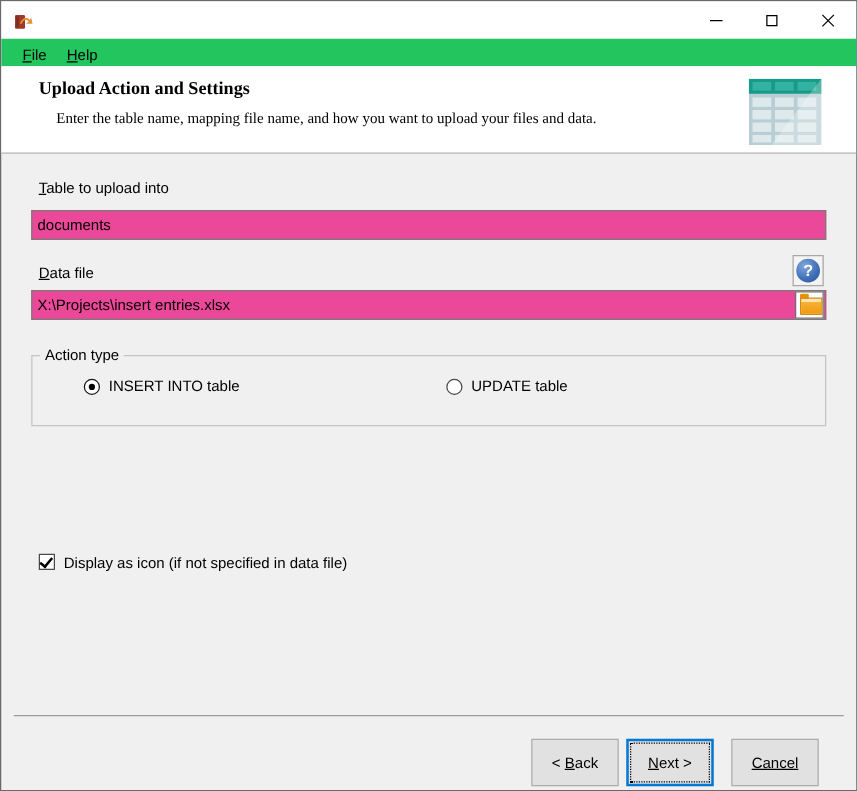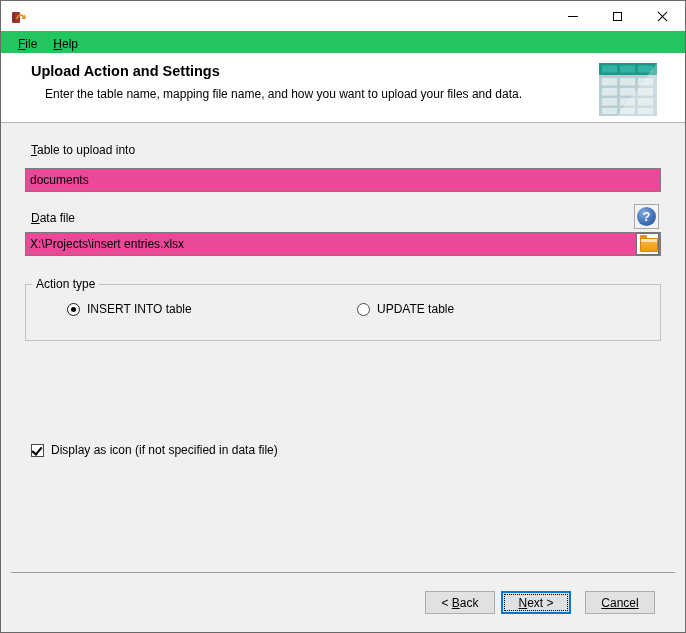--- a/index.html
+++ b/index.html
@@ -25,21 +25,21 @@
   }
   .glyph-close::before { transform: rotate(45deg); }
   .glyph-close::after  { transform: rotate(-45deg); }
 
   
   .menubar { position: absolute; top: 30px; left: 0; width: 100%; height: 22px; background: #22c55e; display: flex; align-items: flex-end; padding-left: 9px; }
   .menu-item { padding: 2px 8px; }
   .menu-item u, .label u, .btn u { text-decoration: underline; }
 
   
-  .header { position: absolute; top: 52px; left: 0; width: 100%; height: 70px; background: #fff; border-bottom: 1px solid #b2b2b2; }
+  .header { position: absolute; top: 52px; left: 0; width: 100%; height: 70px; background: #fff; border-bottom: 1px solid #b2b2b2; font-family: Liberation Serif, serif; }
   .header-title { position: absolute; left: 30px; top: 10px; font-size: 14.5px; font-weight: bold; }
   .header-desc { position: absolute; left: 44px; top: 34px; font-size: 12px; }
   .header-table-icon { position: absolute; right: 24px; top: 10px; width: 62px; height: 53px; }
 
   
   .label { position: absolute; left: 30px; font-size: 12px; }
   .text-input {
     position: absolute; left: 24px; width: 636px; height: 24px;
     border: 1px solid #7a7a7a; background: #ec4899; font-family: "Liberation Sans", sans-serif;
     font-size: 12px; padding: 0 4px; color: #000; outline: none;
@@ -79,31 +79,31 @@
   .radio {
     width: 13px; height: 13px; border-radius: 50%; border: 1px solid #4a4a4a; background: #fff;
     position: relative; flex: 0 0 auto;
   }
   .radio.selected { border-color: #1a1a1a; }
   .radio.selected::after {
     content: ""; position: absolute; left: 3px; top: 3px; width: 5px; height: 5px;
     border-radius: 50%; background: #000;
   }
 
-  .checkbox-row { position: absolute; left: 30px; top: 442px; display: flex; align-items: center; gap: 7px; cursor: default; }
+  .checkbox-row { position: absolute; left: 30px; top: 442px; display: flex; gap: 7px; cursor: default; }
   .checkbox { width: 13px; height: 13px; border: 1px solid #4a4a4a; background: #fff; position: relative; flex: 0 0 auto; }
   .checkbox.checked::after {
     content: ""; position: absolute; left: 2px; top: 0px; width: 4px; height: 8px;
     border-right: 2px solid #000; border-bottom: 2px solid #000; transform: rotate(40deg);
   }
 
   
   .footer-sep { position: absolute; left: 10px; right: 10px; top: 571px; height: 1px; background: #9d9d9d; }
   .btn {
-    position: absolute; top: 590px; height: 23px; background: #e1e1e1; border: 1px solid #adadad;
+    position: absolute; top: 590px; height: 38px; background: #e1e1e1; border: 1px solid #adadad;
     font-family: "Liberation Sans", sans-serif; font-size: 12px; text-align: right; cursor: default;
     display: flex; align-items: center; justify-content: center;
   }
   .btn-back { left: 424px; width: 70px; }
   .btn-next { left: 500px; width: 70px; border: 2px solid #0078d7; outline: 1px dotted #000; outline-offset: -4px; }
   .btn-cancel { left: 584px; width: 70px; text-decoration: underline; }
 </style>
 </head>
 <body>
 

